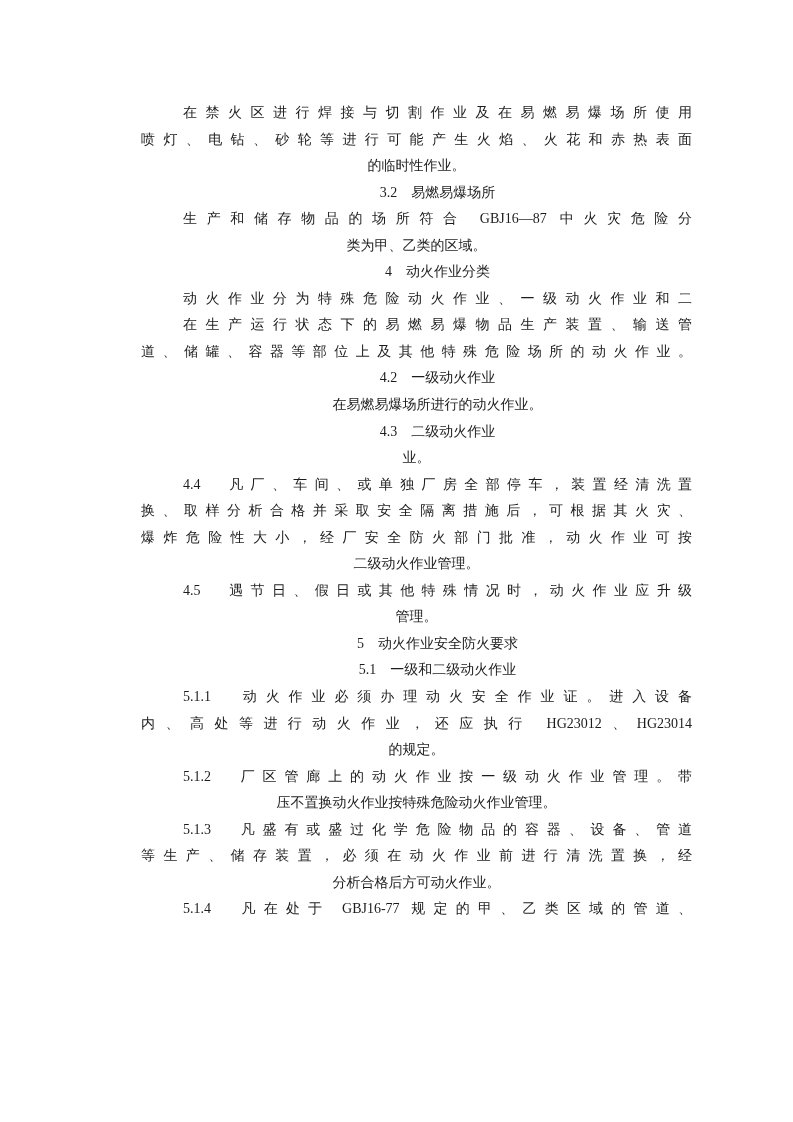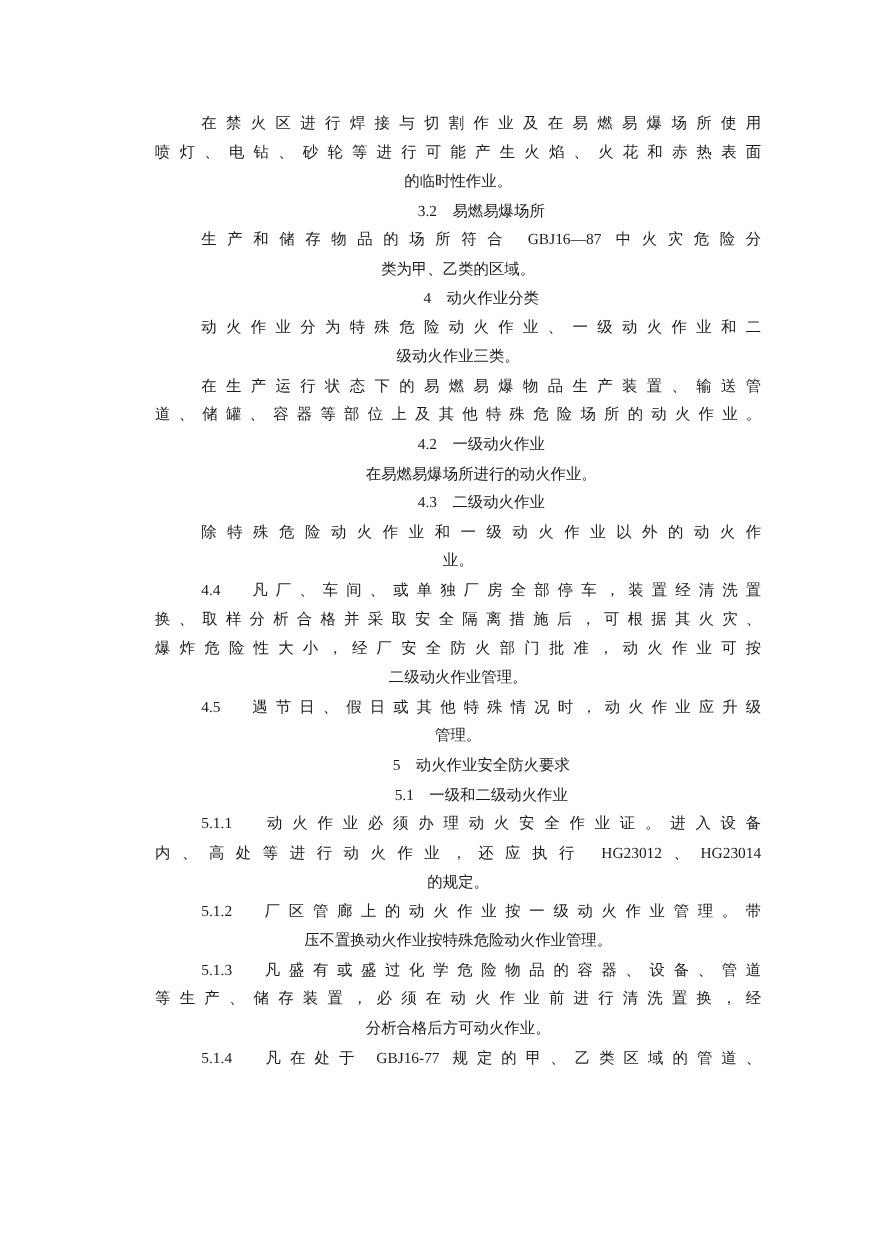--- a/index.html
+++ b/index.html
@@ -43,27 +43,25 @@
 <div class="page" style="background: rgb(255, 255, 255);">
   <div class="text-block" style="color: rgb(28, 28, 28);">
       <div class="line indent fill">在禁火区进行焊接与切割作业及在易燃易爆场所使用</div>
       <div class="line fill">喷灯、电钻、砂轮等进行可能产生火焰、火花和赤热表面</div>
       <div class="line">的临时性作业。</div>
       <div class="line indent">3.2　易燃易爆场所</div>
       <div class="line indent fill">生产和储存物品的场所符合 GBJ16—87 中火灾危险分</div>
       <div class="line">类为甲、乙类的区域。</div>
       <div class="line indent">4　动火作业分类</div>
       <div class="line indent fill">动火作业分为特殊危险动火作业、一级动火作业和二</div>
-      <div class="line">级动火作业三类。</div>
       <div class="line indent fill">在生产运行状态下的易燃易爆物品生产装置、输送管</div>
       <div class="line fill">道、储罐、容器等部位上及其他特殊危险场所的动火作业。</div>
       <div class="line indent">4.2　一级动火作业</div>
       <div class="line indent">在易燃易爆场所进行的动火作业。</div>
       <div class="line indent">4.3　二级动火作业</div>
-      <div class="line indent fill">除特殊危险动火作业和一级动火作业以外的动火作</div>
       <div class="line">业。</div>
       <div class="line indent fill">4.4　凡厂、车间、或单独厂房全部停车，装置经清洗置</div>
       <div class="line fill">换、取样分析合格并采取安全隔离措施后，可根据其火灾、</div>
       <div class="line fill">爆炸危险性大小，经厂安全防火部门批准，动火作业可按</div>
       <div class="line">二级动火作业管理。</div>
       <div class="line indent fill">4.5　遇节日、假日或其他特殊情况时，动火作业应升级</div>
       <div class="line">管理。</div>
       <div class="line indent">5　动火作业安全防火要求</div>
       <div class="line indent">5.1　一级和二级动火作业</div>
       <div class="line indent fill">5.1.1　动火作业必须办理动火安全作业证。进入设备</div>

